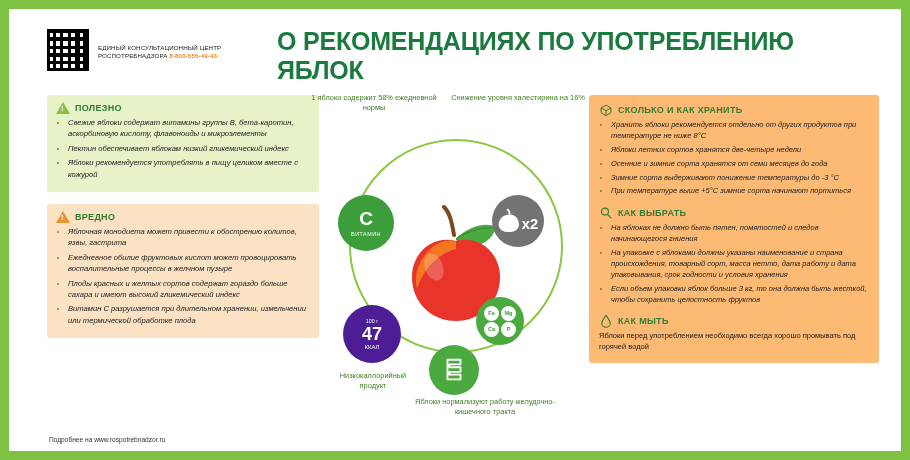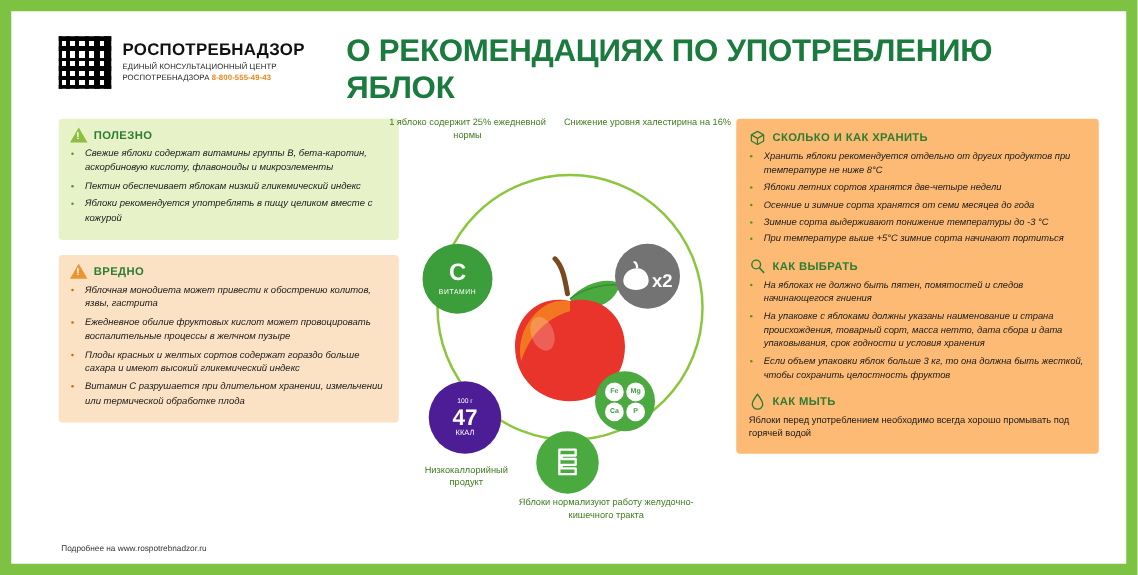--- a/index.html
+++ b/index.html
@@ -188,21 +188,20 @@
 </head>
 <body>
 
 <div class="poster">
  <div class="inner">
 
   <div class="header">
     <div class="logo-block">
       <div class="qr"></div>
       <div class="logo-text">
-        <div class="logo-title">РОСПОТРЕБНАДЗОР</div>
         <div class="logo-sub">
           <span>ЕДИНЫЙ КОНСУЛЬТАЦИОННЫЙ ЦЕНТР</span><br>
           <span>РОСПОТРЕБНАДЗОРА</span>
           <span class="logo-phone">8-800-555-49-43</span>
         </div>
       </div>
     </div>
     <div class="title">О РЕКОМЕНДАЦИЯХ ПО УПОТРЕБЛЕНИЮ ЯБЛОК</div>
   </div>
 
@@ -232,21 +231,21 @@
           <li>Ежедневное обилие фруктовых кислот может провоцировать воспалительные процессы в желчном пузыре</li>
           <li>Плоды красных и желтых сортов содержат гораздо больше сахара и имеют высокий гликемический индекс</li>
           <li>Витамин С разрушается при длительном хранении, измельчении или термической обработке плода</li>
         </ul>
       </div>
     </div>
 
     <div class="center">
       <div class="ring"></div>
 
-      <div class="cap top-left">1 яблоко содержит 25% ежедневной нормы</div>
+      <div class="cap top-left">1 яблоко содержит 58% ежедневной нормы</div>
       <div class="cap top-right">Снижение уровня халестирина на  16%</div>
       <div class="cap bot-left">Низкокаллорийный продукт</div>
       <div class="cap bot-right">Яблоки нормализуют работу желудочно-кишечного тракта</div>
 
       <div class="apple-wrap">
         <svg viewBox="0 0 104 118" width="104" height="118">
           <path d="M50 30 C48 18 46 8 40 2" stroke="#7a4a1e" stroke-width="4" fill="none" stroke-linecap="round"></path>
           <path d="M52 34 C62 22 82 16 92 22 C88 38 72 44 54 40 Z" fill="#4aa93f"></path>
           <path d="M52 34 C62 26 78 22 90 23" stroke="#3c8c33" stroke-width="1.2" fill="none"></path>
           <path d="M52 36 C28 30 8 48 8 72 C8 98 28 116 52 116 C76 116 96 98 96 72 C96 48 76 30 52 36 Z" fill="#e8342a"></path>
@@ -317,21 +316,21 @@
       <div class="sec">
         <div class="sec-head">
           <svg class="ico" viewBox="0 0 20 20">
             <circle cx="8.5" cy="8" r="5" fill="none" stroke="#2f7d32" stroke-width="1.6"></circle>
             <path d="M12.4 12 L17 17" stroke="#2f7d32" stroke-width="1.8" stroke-linecap="round"></path>
           </svg>
           <span class="label">КАК ВЫБРАТЬ</span>
         </div>
         <ul class="bullets">
           <li>На яблоках не должно быть пятен, помятостей и следов начинающегося гниения</li>
-          <li>На упаковке с яблоками должны указаны наименование и страна происхождения, товарный сорт, масса нетто, дата сбора и дата упаковывания, срок годности и условия хранения</li>
+          <li>На упаковке с яблоками должны указаны наименование и страна происхождения, товарный сорт, масса нетто, дата работу и дата упаковывания, срок годности и условия хранения</li>
           <li>Если объем упаковки яблок больше 3 кг, то она должна быть жесткой, чтобы сохранить целостность фруктов</li>
         </ul>
       </div>
 
       <div class="sec">
         <div class="sec-head">
           <svg class="ico" viewBox="0 0 20 20">
             <path d="M10 2 C10 2 4 10 4 13.5 C4 16.5 6.7 19 10 19 C13.3 19 16 16.5 16 13.5 C16 10 10 2 10 2 Z" fill="none" stroke="#2f7d32" stroke-width="1.5"></path>
           </svg>
           <span class="label">КАК МЫТЬ</span>

